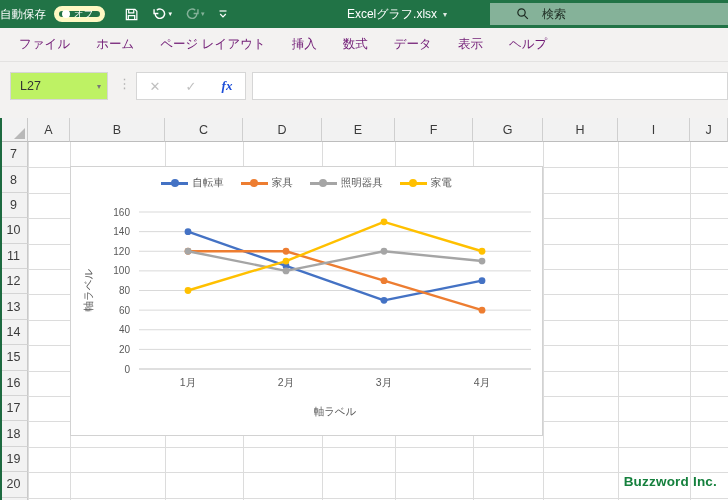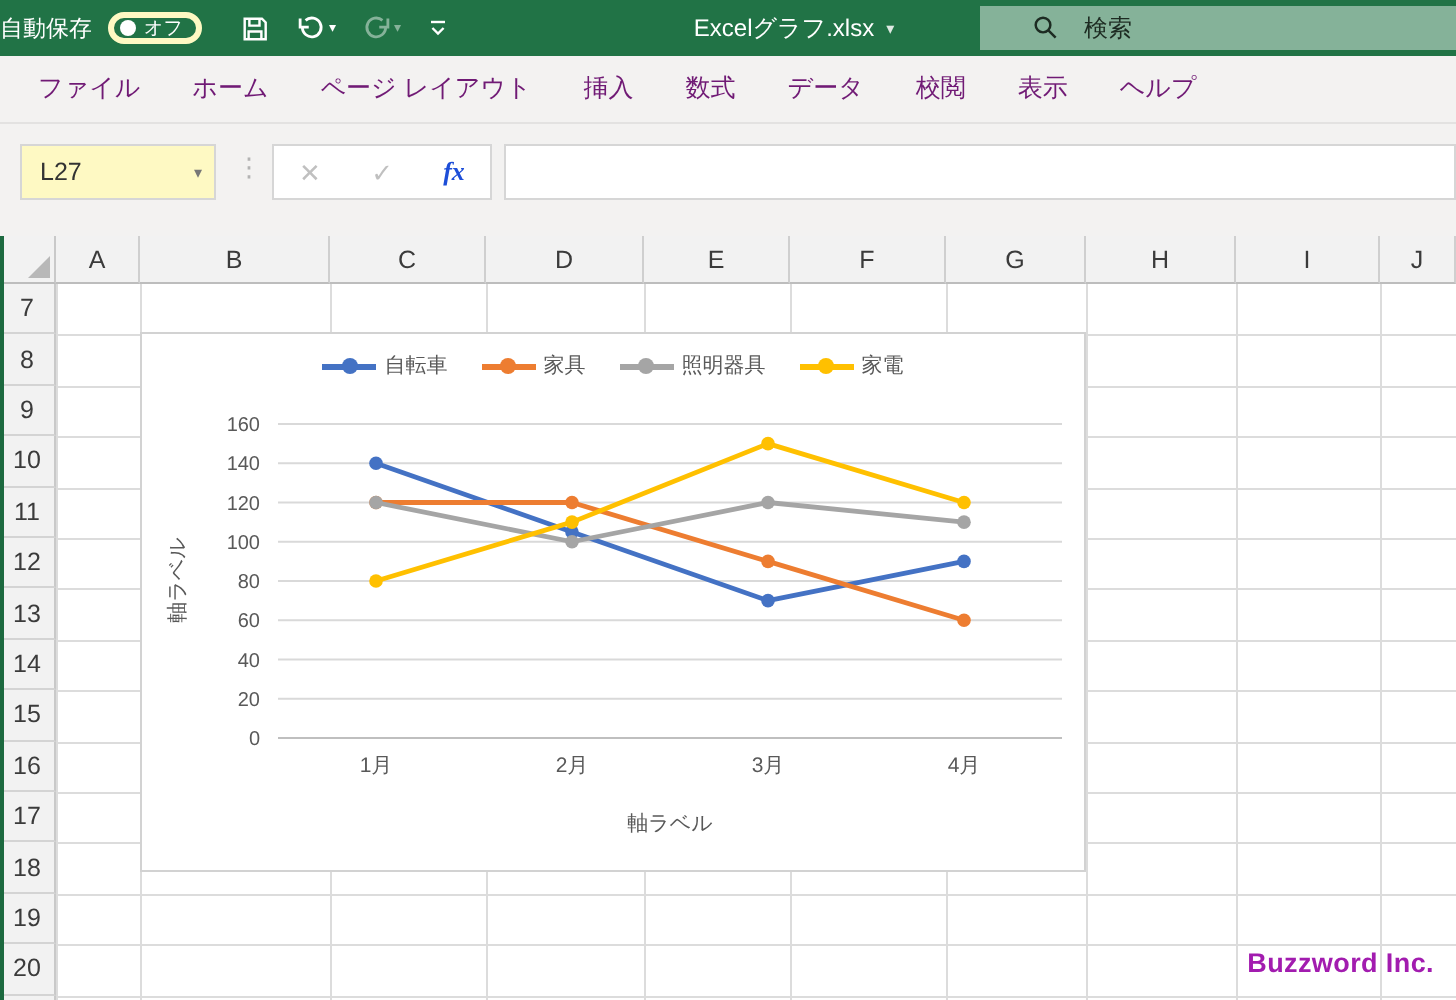--- a/index.html
+++ b/index.html
@@ -4,21 +4,21 @@
 <style>
   * { margin:0; padding:0; box-sizing:border-box; }
   html,body { width:728px; height:500px; overflow:hidden;
     font-family:"Liberation Sans", sans-serif; background:#fff; }
   .app { position:relative; width:728px; height:500px; }
 
   
   .titlebar { position:relative; height:28px; background:#217346; color:#fff;
     display:flex; align-items:center; }
   .as-label { font-size:11.5px; margin-right:8px; }
-  .pill { display:inline-flex; align-items:center; border:3px solid #fef9c3;
+  .pill { display:inline-flex; align-items:center; border:5px solid #fef9c3;
     border-radius:9px; height:16px; padding:0 7px 0 3px; gap:4px; }
   .pill .dot { width:8px; height:8px; border-radius:50%; background:#fff; }
   .as-state { font-size:9.5px; color:#fff; }
   .qat { display:flex; align-items:center; margin-left:14px; gap:3px; }
   .qbtn { display:inline-flex; align-items:center; justify-content:center;
     height:22px; padding:0 5px; background:transparent; border:none; color:#fff; cursor:default; }
   .qbtn svg { display:block; }
   .mini-caret { font-size:7px; color:#fff; margin-left:1px; }
   .dim { opacity:.45; }
   .tb-title { position:absolute; left:397px; top:0; height:28px; transform:translateX(-50%);
@@ -28,21 +28,21 @@
     background:#85B299; display:flex; align-items:center; padding-left:26px; gap:12px; }
   .searchbox .stext { font-size:12px; color:#1d2b22; }
 
   
   .tabsrow { height:34px; background:#f3f2f1; display:flex; align-items:center;
     padding-left:6px; border-bottom:1px solid #e3e2e1; }
   .tab { font-size:12.5px; color:#701a75; padding:0 13px; line-height:33px; cursor:default; }
 
   
   .formularow { position:relative; height:56px; background:#f3f2f1; }
-  .namebox { position:absolute; left:10px; top:10px; width:98px; height:28px; background:#fef9c3;
+  .namebox { position:absolute; left:10px; top:10px; width:98px; height:28px; background:#bef264;
     border:1px solid #d6d6d6; display:flex; align-items:center; padding:0 6px 0 9px; }
   .namebox .nval { font-size:12.5px; color:#333; flex:1; }
   .namebox .ncaret { font-size:8px; color:#777; }
   .fsep { position:absolute; left:118px; top:14px; color:#b3b3b3; font-size:13px; letter-spacing:0; }
   .fbtns { position:absolute; left:136px; top:10px; width:110px; height:28px; background:#fff;
     border:1px solid #d6d6d6; display:flex; align-items:center; justify-content:space-around; }
   .fbtn { border:none; background:none; font-size:13px; color:#c0c0c0; cursor:default; }
   .fbtn.fx { font-family:"Liberation Serif", serif; font-style:italic; font-weight:bold;
     color:#1d4ed8; font-size:13px; }
   .formulainput { position:absolute; left:252px; top:10px; right:0; height:28px;
@@ -74,21 +74,21 @@
   .lmark { position:relative; width:27px; height:3px; }
   .lmark .ldot { position:absolute; left:50%; top:50%; width:8px; height:8px; border-radius:50%;
     transform:translate(-50%,-50%); }
   .llabel { font-size:10.5px; color:#595959; }
   .ytitle { position:absolute; left:18px; top:123px; transform:translate(-50%,-50%) rotate(-90deg);
     font-size:10.5px; color:#595959; white-space:nowrap; }
   .xtitle { position:absolute; left:264px; top:238px; transform:translateX(-50%);
     font-size:10.5px; color:#595959; white-space:nowrap; }
 
   .watermark { position:absolute; right:11px; top:356px; font-size:13.5px; font-weight:600;
-    color:#a21caf; z-index:20; letter-spacing:.2px; }
+    color:#15803d; z-index:20; letter-spacing:.2px; }
 </style>
 </head>
 <body>
 
 <div class="app">
 
   <div class="titlebar">
     <span class="as-label">自動保存</span>
     <span class="pill">
       <span class="dot"></span>
@@ -136,21 +136,20 @@
     </span>
   </div>
 
   <div class="tabsrow" id="tabs">
       <div class="tab">ファイル</div>
       <div class="tab">ホーム</div>
       <div class="tab">ページ レイアウト</div>
       <div class="tab">挿入</div>
       <div class="tab">数式</div>
       <div class="tab">データ</div>
-      <div class="tab">校閲</div>
       <div class="tab">表示</div>
       <div class="tab">ヘルプ</div>
     </div>
 
   <div class="formularow">
     <div class="namebox">
       <span class="nval">L27</span>
       <span class="ncaret">▾</span>
     </div>
     <span class="fsep">⋮</span>

